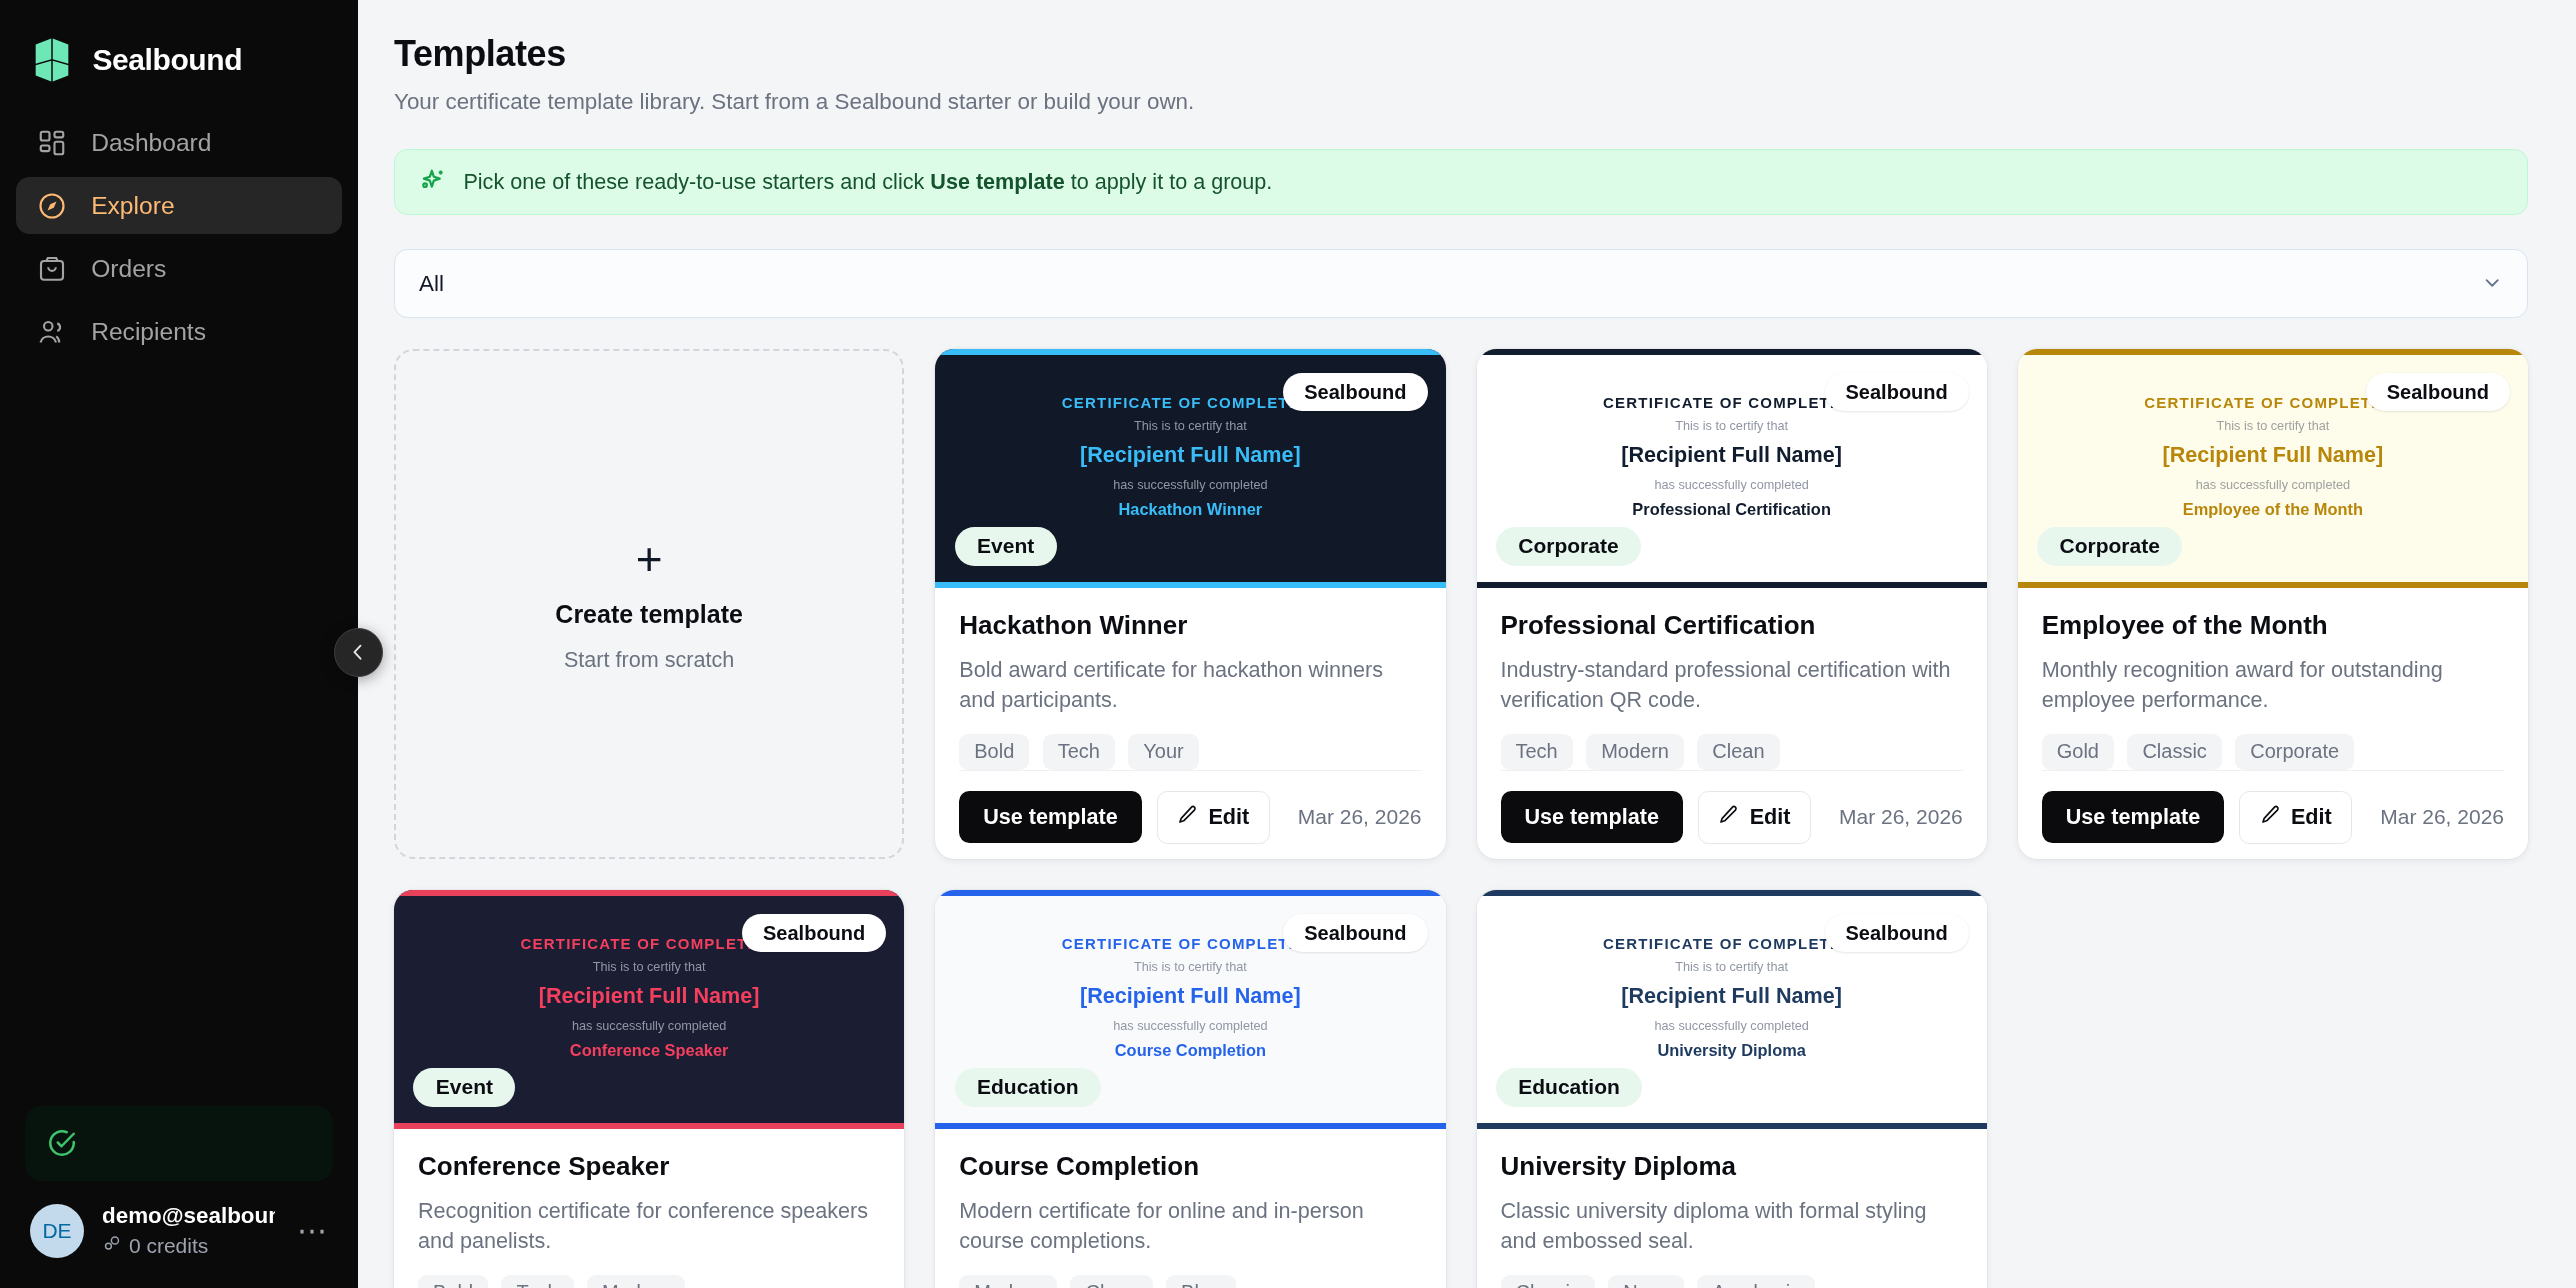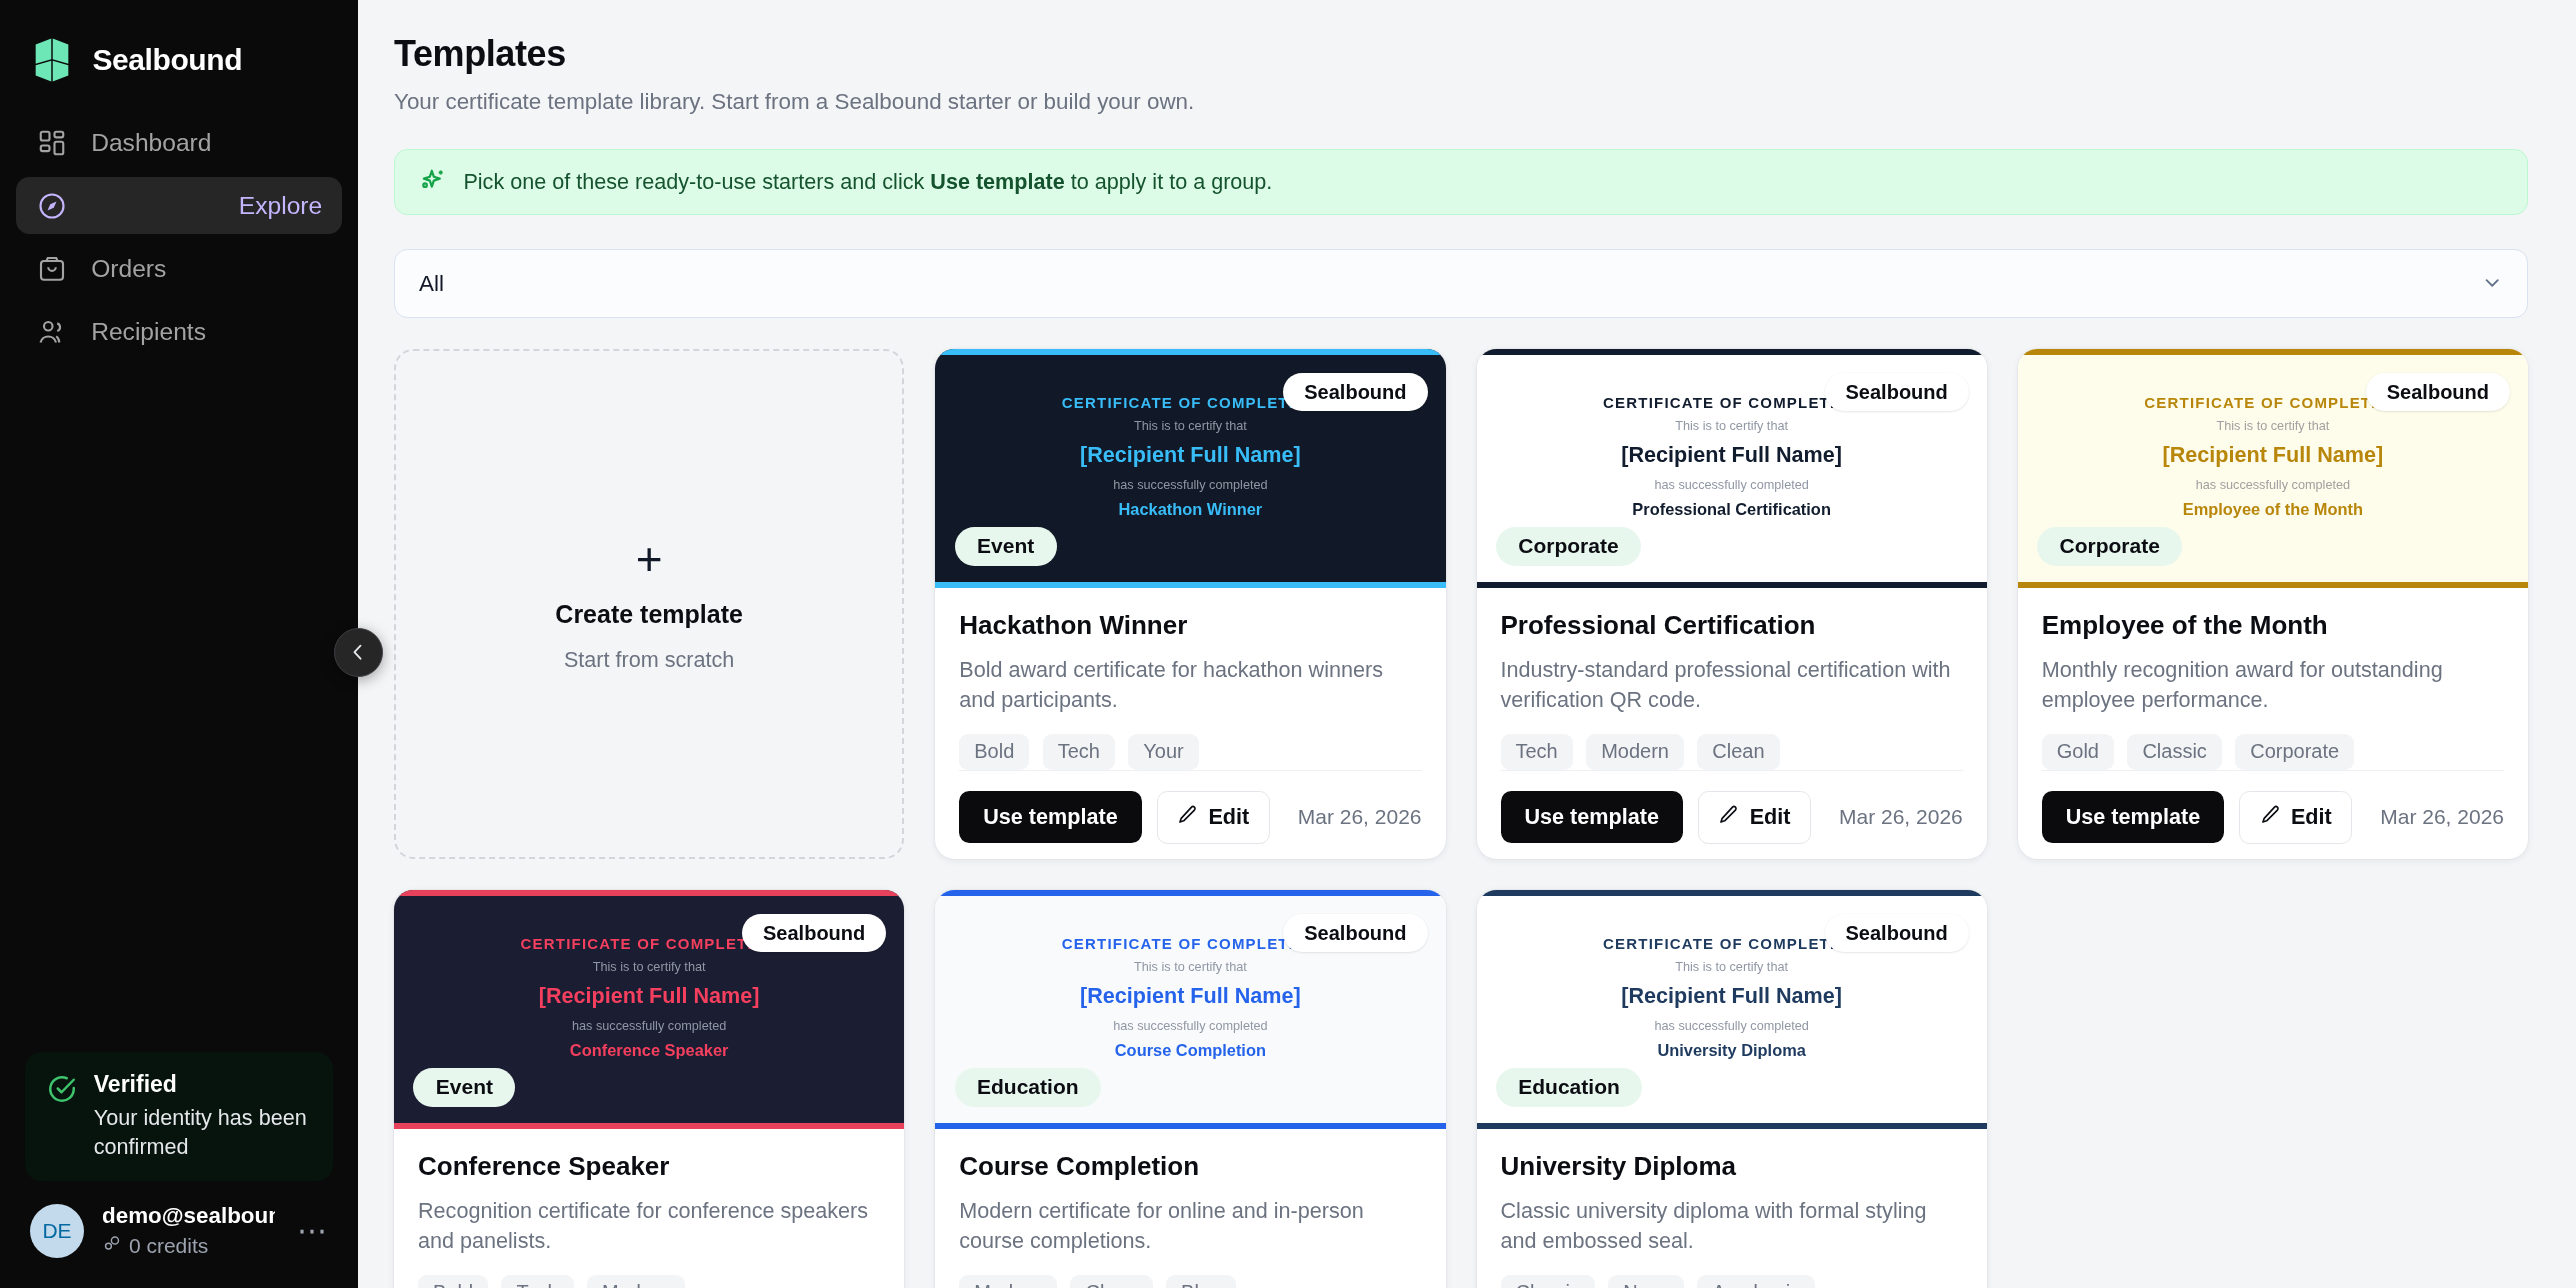--- a/index.html
+++ b/index.html
@@ -21,21 +21,21 @@
   .brand { display: flex; align-items: center; gap: 19.4px; padding: 30px 0 0 31px; height: 89px; }
   .brand-logo { width: 42px; height: 46px; position: relative; }
   .brand-name { color: #ffffff; font-size: 30px; font-weight: bold; letter-spacing: -0.4px; }
 
   .nav { margin-top: 25px; padding: 0 16.4px; display: flex; flex-direction: column; gap: 6px; }
   .nav-item {
     display: flex; align-items: center; gap: 22.4px;
     height: 57px; padding: 0 19.4px; border-radius: 13.4px;
     color: #a3a3a3; font-size: 24.6px; cursor: pointer;
   }
-  .nav-item.active { background: #262626; color: #c4b5fd; justify-content: space-between; }
+  .nav-item.active { background: #262626; color: #fdba74; }
   .nav-icon { width: 33px; height: 33px; display: flex; align-items: center; justify-content: center; flex: 0 0 33px; }
   .nav-icon svg { width: 30px; height: 30px; }
 
   .sidebar-spacer { flex: 1 1 auto; }
 
   .verified-box {
     margin: 0 25px 22.4px 25px; background: #07140d;
     border-radius: 16.4px; padding: 19.4px 22.4px;
     display: flex; gap: 16.4px; align-items: flex-start;
   }
@@ -238,24 +238,20 @@
 
     <div class="sidebar-spacer"></div>
 
     <div class="verified-box">
       <span class="verified-icon">
         <svg viewBox="0 0 24 24" width="30" height="30" fill="none" stroke="#3ec46d" stroke-width="2" stroke-linecap="round" stroke-linejoin="round">
           <path d="M21.4 11.1 V12 a9.4 9.4 0 1 1 -5.6 -8.6"></path>
           <path d="M8.6 11.6 L11.6 14.6 L21.4 4.6"></path>
         </svg>
       </span>
-      <div>
-        <div class="verified-title">Verified</div>
-        <div class="verified-sub">Your identity has been confirmed</div>
-      </div>
     </div>
 
     <div class="user-row">
       <span class="avatar">DE</span>
       <div class="user-meta">
         <div class="user-email">demo@sealbound...</div>
         <div class="user-credits">
           <span>
             <svg viewBox="0 0 24 24" width="19.4" height="19.4" fill="none" stroke="currentColor" stroke-width="1.8">
               <circle cx="8" cy="15" r="3.6"></circle>

